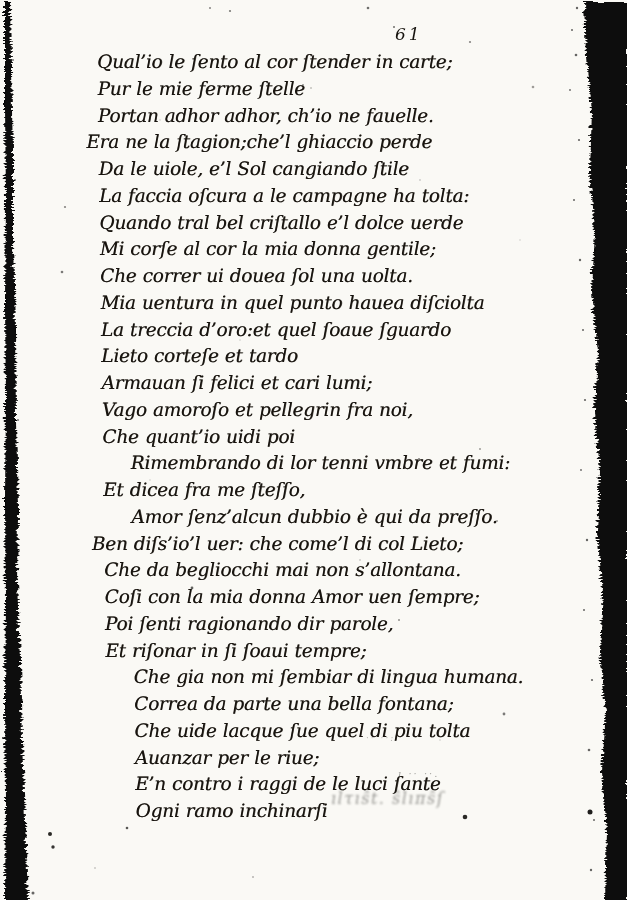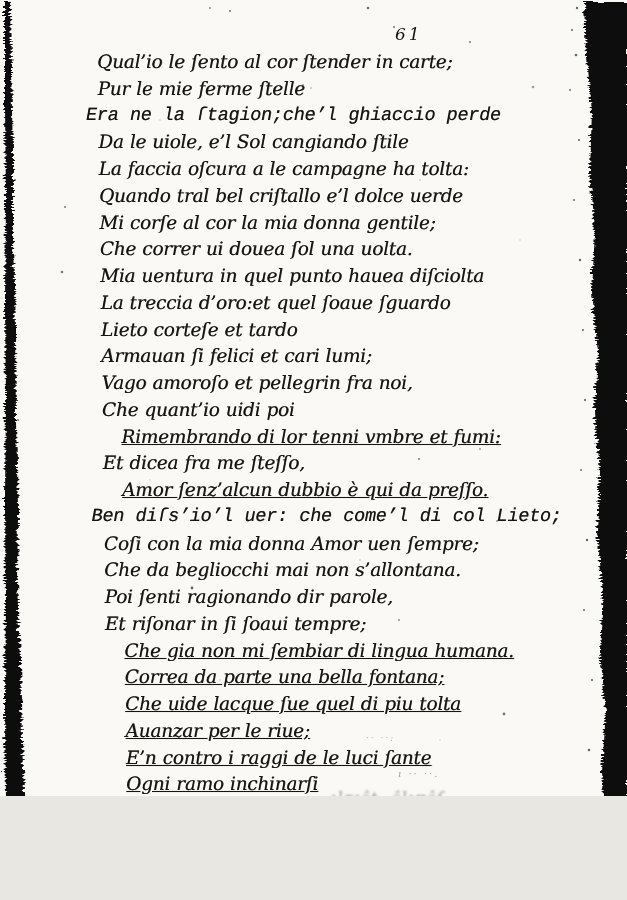--- a/index.html
+++ b/index.html
@@ -3,42 +3,42 @@
 <meta charset="utf-8">
 <title>Scanned book page</title>
 <style>
   html,body{margin:0;padding:0;}
   body{
     width:627px;height:900px;overflow:hidden;
     background:#e9e7e2;
     font-family:"DejaVu Serif","Liberation Serif",serif;
   }
   .page{
-    position:relative;width:627px;height:796px;
+    position:relative;width:627px;height:900px;
     background:#faf9f5;
     overflow:hidden;
   }
   .scan-artifacts{position:absolute;left:0;top:0;width:627px;height:900px;pointer-events:none;}
   .page-number{
     position:absolute;left:395px;top:24px;
     font-style:italic;font-size:17px;letter-spacing:3px;
     color:#17140f;
   }
   .poem{
     position:absolute;left:85px;top:49px;width:480px;
     font-style:italic;font-size:18.5px;line-height:26.75px;
     letter-spacing:-0.25px;word-spacing:0.5px;
     color:#17130e;
     text-shadow:0.35px 0 0.3px rgba(20,15,8,0.65);
     transform:skewX(0.8deg);transform-origin:0 0;
     white-space:nowrap;
   }
-  .poem .line.i0{margin-left:0;font-family:Liberation Mono, monospace;}
+  .poem .line.i0{margin-left:0;}
   .poem .line.i1{margin-left:12px;}
-  .poem .line.i2{margin-left:31px;text-decoration:underline;}
+  .poem .line.i2{margin-left:40px;}
   .smudge{
     position:absolute;color:#4a4a46;font-style:italic;
     filter:blur(0.7px);white-space:nowrap;pointer-events:none;
   }
   .smudge-a{left:398px;top:768px;font-size:10px;opacity:.5;letter-spacing:2px;}
   .smudge-b{left:331px;top:789px;font-size:16px;opacity:.55;letter-spacing:1.5px;filter:blur(0.9px);}
   .smudge-c{left:366px;top:733px;font-size:9px;opacity:.4;letter-spacing:2px;}
 </style>
 </head>
 <body>
@@ -124,38 +124,39 @@
       <circle cx="220" cy="680" r="0.8" opacity="0.18"></circle>
       <circle cx="440" cy="740" r="0.8" opacity="0.2"></circle>
     </g>
   </svg>
 
   <div class="page-number">61</div>
 
   <div class="poem">
       <div class="line i1">Qual’io le ſento al cor ſtender in carte;</div>
       <div class="line i1">Pur le mie ferme ſtelle</div>
+      <div class="line i1">Portan adhor adhor, ch’io ne fauelle.</div>
       <div class="line i0">Era ne la ſtagion;che’l ghiaccio perde</div>
       <div class="line i1">Da le uiole, e’l Sol cangiando ſtile</div>
       <div class="line i1">La faccia oſcura a le campagne ha tolta:</div>
       <div class="line i1">Quando tral bel criſtallo e’l dolce uerde</div>
       <div class="line i1">Mi corſe al cor la mia donna gentile;</div>
       <div class="line i1">Che correr ui douea ſol una uolta.</div>
       <div class="line i1">Mia uentura in quel punto hauea diſciolta</div>
       <div class="line i1">La treccia d’oro:et quel ſoaue ſguardo</div>
       <div class="line i1">Lieto corteſe et tardo</div>
       <div class="line i1">Armauan ſi felici et cari lumi;</div>
       <div class="line i1">Vago amoroſo et pellegrin fra noi,</div>
       <div class="line i1">Che quant’io uidi poi</div>
       <div class="line i2">Rimembrando di lor tenni vmbre et fumi:</div>
       <div class="line i1">Et dicea fra me ſteſſo,</div>
       <div class="line i2">Amor ſenz’alcun dubbio è qui da preſſo.</div>
       <div class="line i0">Ben diſs’io’l uer: che come’l di col Lieto;</div>
+      <div class="line i1">Che da begliocchi mai non s’allontana.</div>
       <div class="line i1">Coſi con la mia donna Amor uen ſempre;</div>
-      <div class="line i1">Che da begliocchi mai non s’allontana.</div>
       <div class="line i1">Poi ſenti ragionando dir parole,</div>
       <div class="line i1">Et riſonar in ſi ſoaui tempre;</div>
       <div class="line i2">Che gia non mi ſembiar di lingua humana.</div>
       <div class="line i2">Correa da parte una bella fontana;</div>
       <div class="line i2">Che uide lacque ſue quel di piu tolta</div>
       <div class="line i2">Auanzar per le riue;</div>
       <div class="line i2">E’n contro i raggi de le luci ſante</div>
       <div class="line i2">Ogni ramo inchinarſi</div>
     </div>
 

